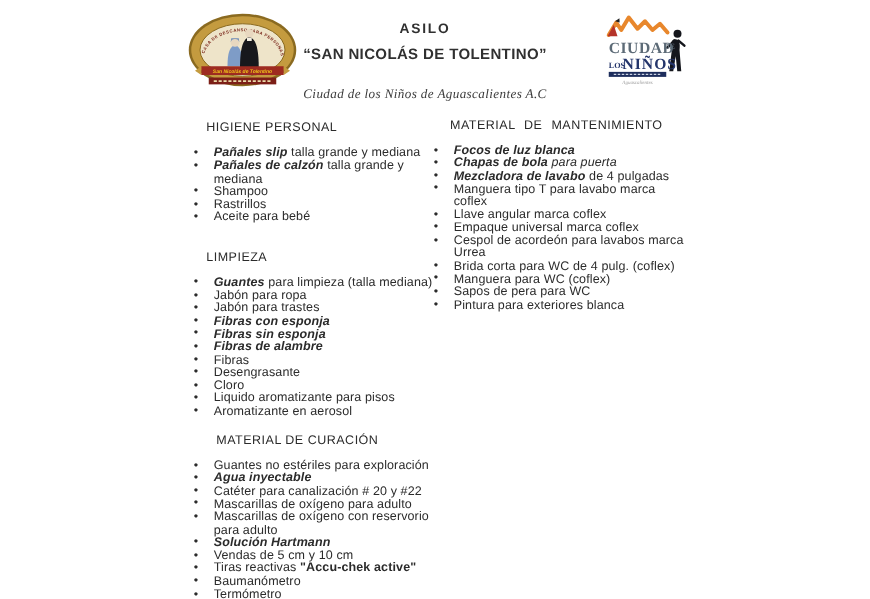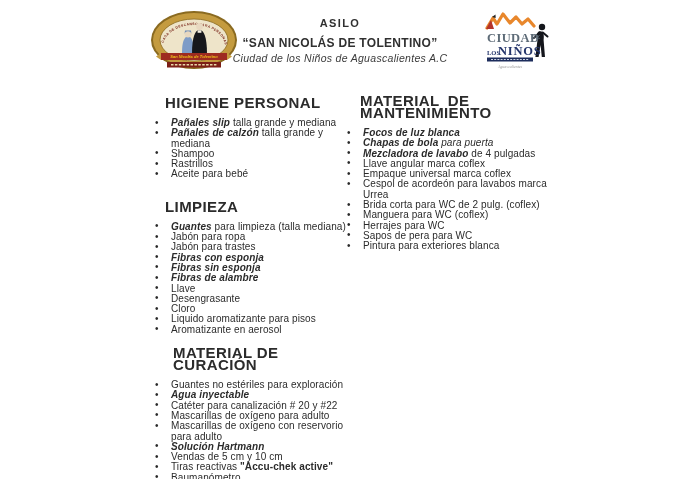--- a/index.html
+++ b/index.html
@@ -8,29 +8,29 @@
     font-family:"Liberation Sans", sans-serif; color:#2b2b2b;
     -webkit-font-smoothing:antialiased;
   }
   .page { position:absolute; inset:0; }
 
   
   .seal { position:absolute; left:150px; top:9px; width:88px; height:67px; }
   .titleblock { position:absolute; left:223px; top:17px; width:234px; text-align:center; }
   .t1 { font-size:11px; font-weight:bold; letter-spacing:1.4px; color:#303030; }
   .t2 { font-size:12px; font-weight:bold; letter-spacing:0.3px; margin-top:7px; color:#303030; }
-  .t3 { font-size:10.5px; margin-top:2px; font-family:Liberation Sans, sans-serif; font-style:italic; letter-spacing:0.3px; color:#3a3a3a; }
+  .t3 { font-size:10.5px; margin-top:20px; font-family:Liberation Serif, serif; font-style:italic; letter-spacing:0.3px; color:#3a3a3a; }
   .logo { position:absolute; left:484px; top:11px; width:68px; height:62px; }
 
   
   .col { position:absolute; }
   .col-left  { left:152px; top:97px;  width:206px; }
   .col-right { left:344px; top:95px;  width:238px; }
 
-  .sec-title { font-size:15px; font-weight:bold; letter-spacing:0.4px; color:#2b2b2b;
+  .sec-title { font-size:10px; font-weight:normal; letter-spacing:0.4px; color:#2b2b2b;
                margin:0 0 9px 13px; line-height:12px; }
   .col-left .list-section + .list-section { margin-top:21px; }
   .col-left .list-section:nth-child(3)    { margin-top:12px; }
   .col-left .list-section:nth-child(3) .sec-title { margin-left:21px; }
   .wide .sec-title { word-spacing:4px; margin-left:16px; }
 
   ul.items { list-style:none; margin:0; padding:0; font-size:10px; line-height:10.3px; letter-spacing:0.1px; }
   ul.items li { position:relative; padding-left:19px; }
   ul.items li::before { content:"\2022"; position:absolute; left:3px; top:-0.5px; font-size:10px; }
   .s-r  { font-weight:normal; font-style:normal; }
@@ -116,21 +116,21 @@
       </section>
       <section class="list-section">
         <h3 class="sec-title">LIMPIEZA</h3>
         <ul class="items">
           <li><span class="s-bi">Guantes</span><span class="s-r"> para limpieza (talla mediana)</span></li>
           <li><span class="s-r">Jabón para ropa</span></li>
           <li><span class="s-r">Jabón para trastes</span></li>
           <li><span class="s-bi">Fibras con esponja</span></li>
           <li><span class="s-bi">Fibras sin esponja</span></li>
           <li><span class="s-bi">Fibras de alambre</span></li>
-          <li><span class="s-r">Llave</span></li>
+          <li><span class="s-r">Fibras</span></li>
           <li><span class="s-r">Desengrasante</span></li>
           <li><span class="s-r">Cloro</span></li>
           <li><span class="s-r">Liquido aromatizante para pisos</span></li>
           <li><span class="s-r">Aromatizante en aerosol</span></li>
         </ul>
       </section>
       <section class="list-section">
         <h3 class="sec-title">MATERIAL DE CURACIÓN</h3>
         <ul class="items">
           <li><span class="s-r">Guantes no estériles para exploración</span></li>
@@ -146,25 +146,25 @@
         </ul>
       </section>
     </div>
   <div class="col col-right">
       <section class="list-section wide">
         <h3 class="sec-title">MATERIAL DE MANTENIMIENTO</h3>
         <ul class="items">
           <li><span class="s-bi">Focos de luz blanca</span></li>
           <li><span class="s-bi">Chapas de bola</span><span class="s-i"> para puerta</span></li>
           <li><span class="s-bi">Mezcladora de lavabo</span><span class="s-r"> de 4 pulgadas</span></li>
+          <li><span class="s-r">Manguera tipo T para lavabo marca</span><br><span class="s-r">coflex</span></li>
           <li><span class="s-r">Llave angular marca coflex</span></li>
           <li><span class="s-r">Empaque universal marca coflex</span></li>
           <li><span class="s-r">Cespol de acordeón para lavabos marca</span><br><span class="s-r">Urrea</span></li>
-          <li><span class="s-r">Brida corta para WC de 2 pulg. (coflex)</span></li>
+          <li><span class="s-r">Brida corta para WC de 4 pulg. (coflex)</span></li>
           <li><span class="s-r">Manguera para WC (coflex)</span></li>
-          <li><span class="s-r">Herrajes para WC</span></li>
           <li><span class="s-r">Sapos de pera para WC</span></li>
           <li><span class="s-r">Pintura para exteriores blanca</span></li>
         </ul>
       </section>
     </div>
 
 </div>
 
 </body></html>

